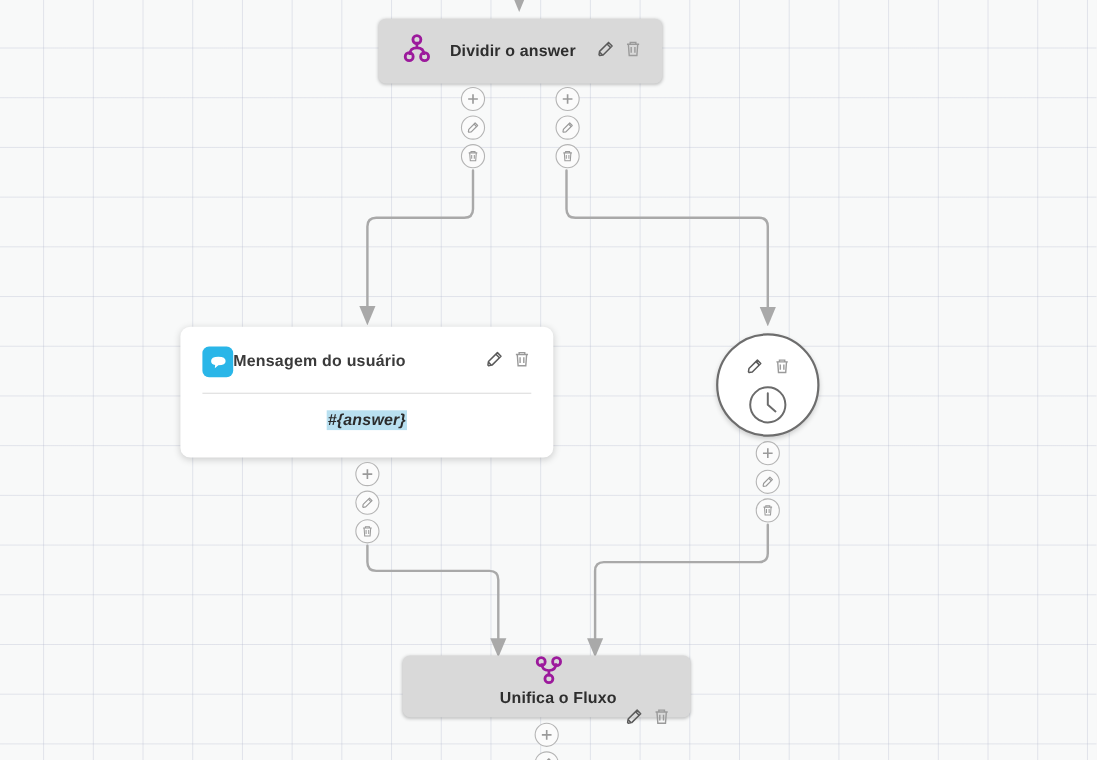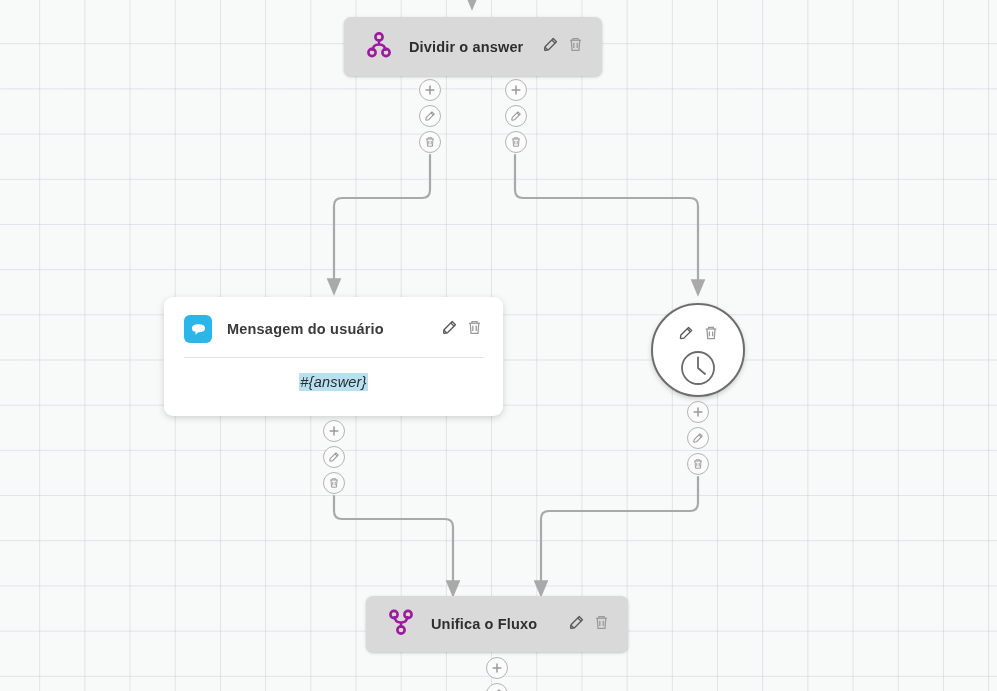--- a/index.html
+++ b/index.html
@@ -80,41 +80,41 @@
     background: #2ab6e8;
     display: flex;
     align-items: center;
     justify-content: center;
     flex: 0 0 auto;
   }
   .msg-title {
     font-size: 14.5px;
     font-weight: bold;
     color: #3a3a3a;
-    margin-left: 15px;
     letter-spacing: 0.2px;
     white-space: nowrap;
   }
   .msg-divider {
     height: 1px;
     background: #dddddd;
     margin: 14px 20px 0 20px;
   }
   .msg-body {
     text-align: center;
     padding: 15px 20px 20px 20px;
   }
   .answer-token {
     font-family: "Liberation Sans", sans-serif;
     font-style: italic;
     font-size: 14.5px;
     color: #2b2b2b;
     background: #b9e0f0;
     padding: 1px 1px;
     letter-spacing: 0.2px;
+    font-weight: bold;
   }
 
   
   .circle-node {
     position: absolute;
     border-radius: 50%;
     background: #ffffff;
     border: 2px solid #6d6d6d;
     box-sizing: border-box;
     box-shadow: 0 2px 5px rgba(0,0,0,0.18);
@@ -378,21 +378,21 @@
         <g fill="none" stroke="#9a9a9a" stroke-width="1.6">
           <path d="M 3.5 5 L 16.5 5"></path>
           <path d="M 7 5 L 7 3 L 13 3 L 13 5"></path>
           <path d="M 5 5 L 5.9 17 L 14.1 17 L 15 5"></path>
           <path d="M 8 8 L 8 14 M 12 8 L 12 14"></path>
         </g>
       </svg>
     </span>
   </div>
 
-  <div class="gray-node" style="left:366px; top:596px; width:262px; height:56px; padding:0 18px 0 22px;">
+  <div class="gray-node" style="left:366px; top:596px; width:262px; height:56px; padding:0 18px 0 22px;flex-direction:column;">
     <span class="node-icon">
       <svg width="26" height="26" viewBox="0 0 26 26" xmlns="http://www.w3.org/2000/svg">
         <g stroke="#9c1a9c" stroke-width="2.4" fill="none">
           <path d="M 13 14 L 13 19"></path>
           <path d="M 6.5 7 Q 6.5 13.5 13 13.5 Q 19.5 13.5 19.5 7"></path>
         </g>
         <circle cx="6" cy="5.5" r="3.6" fill="none" stroke="#9c1a9c" stroke-width="2.6"></circle>
         <circle cx="20" cy="5.5" r="3.6" fill="none" stroke="#9c1a9c" stroke-width="2.6"></circle>
         <circle cx="13" cy="21" r="3.6" fill="none" stroke="#9c1a9c" stroke-width="2.6"></circle>
       </svg>

